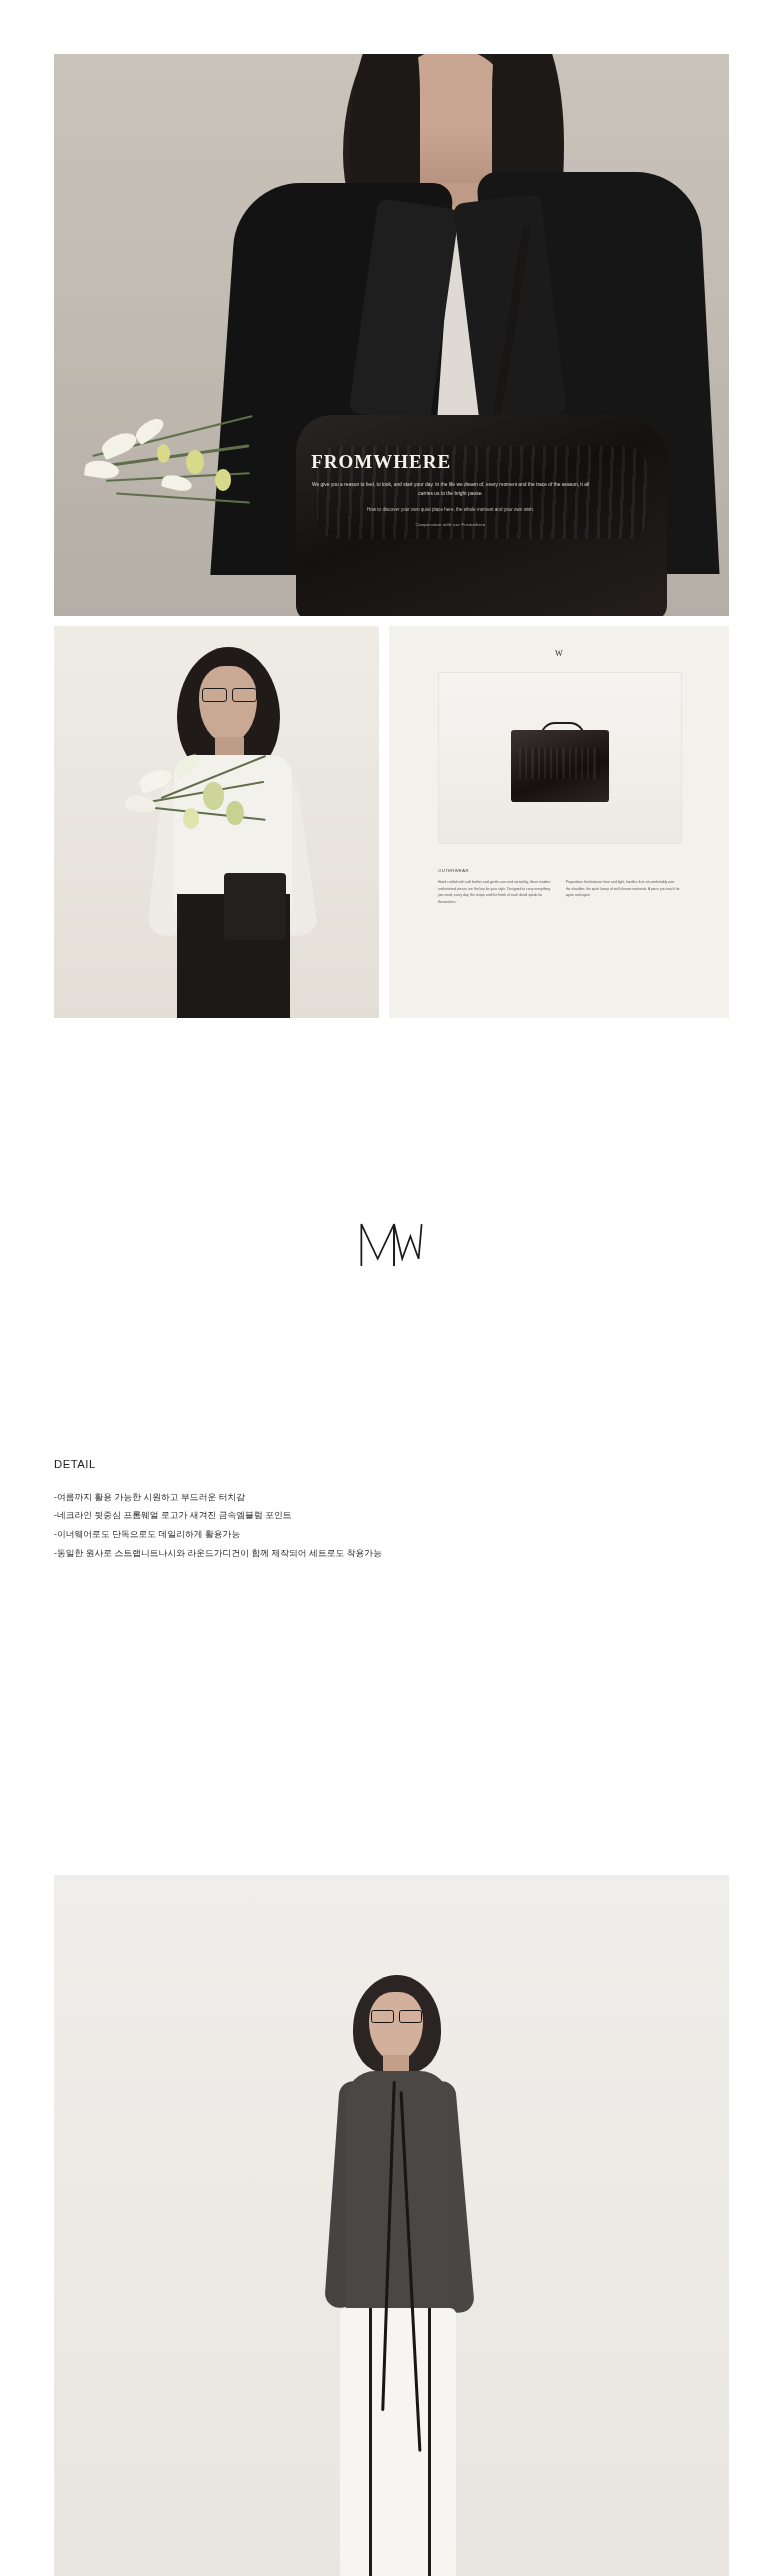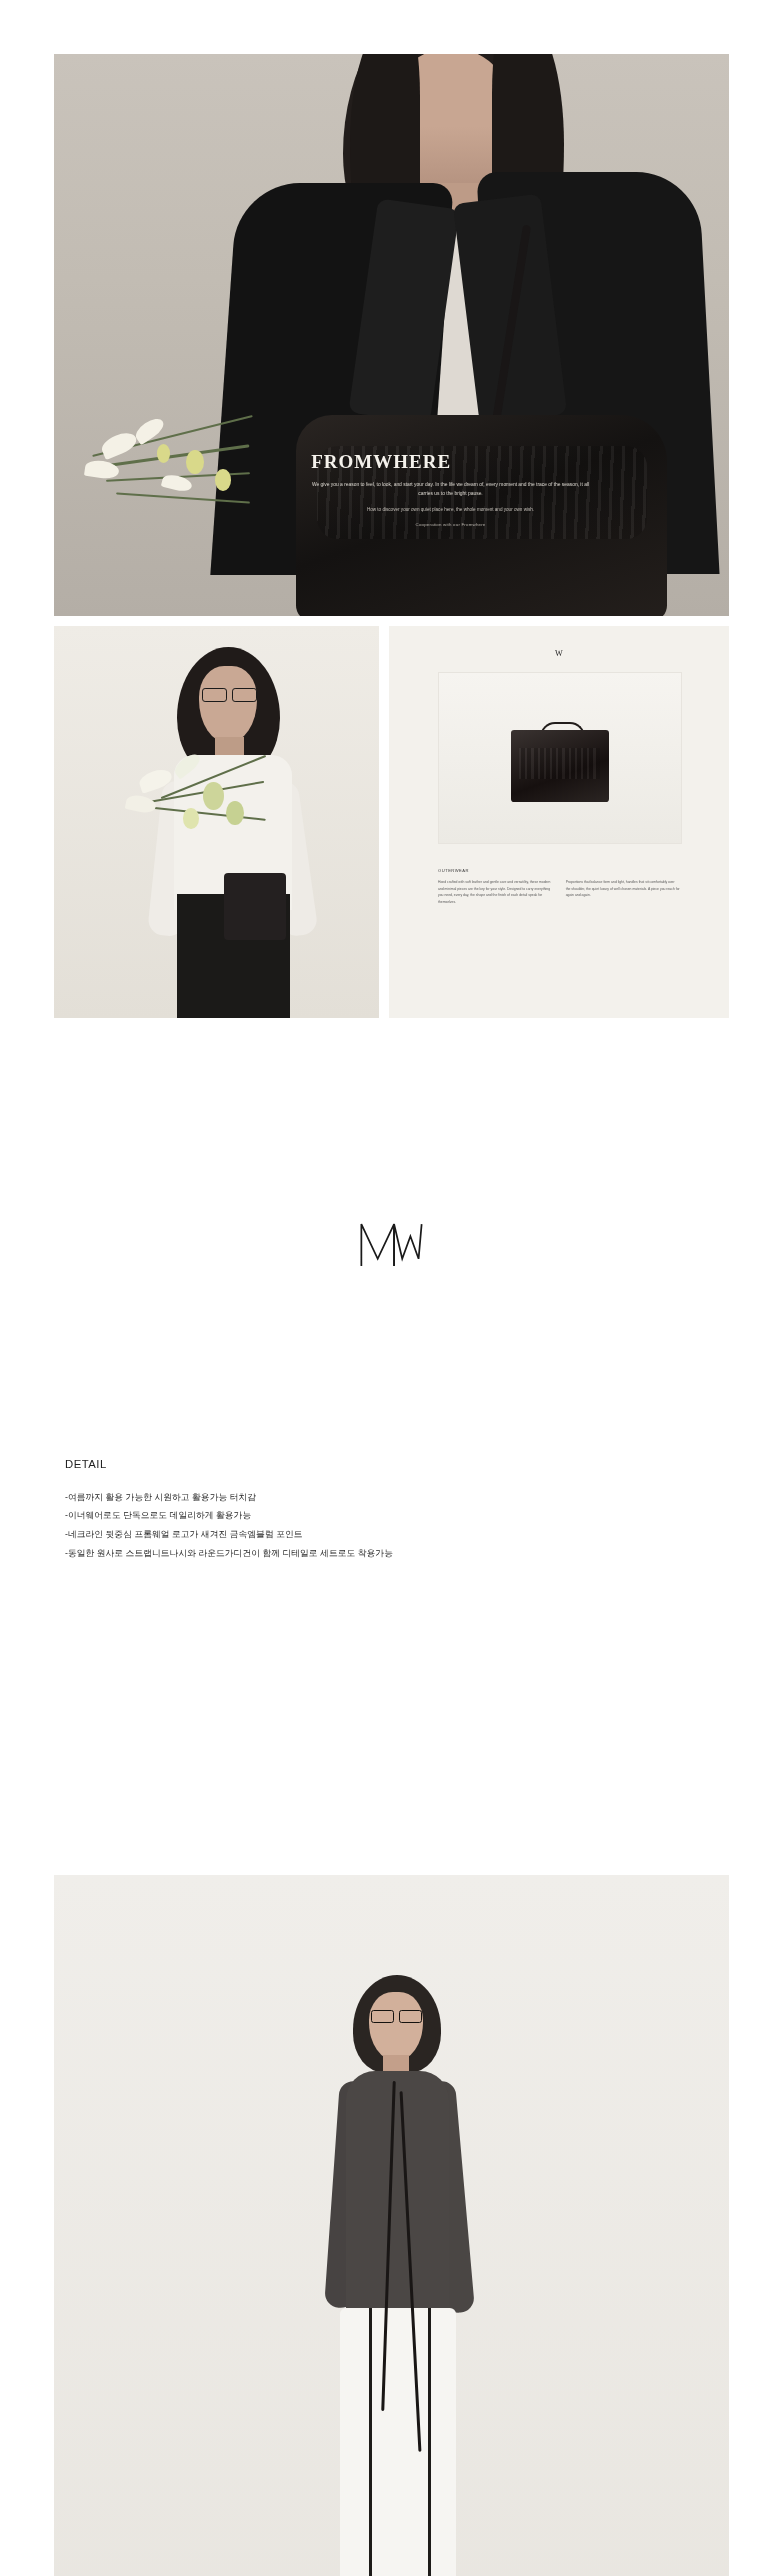--- a/index.html
+++ b/index.html
@@ -366,21 +366,20 @@
     text-align: center;
   }
   .brandmark svg { display: inline-block; }
 
   
   .detail {
     position: absolute;
     left: 54px;
     top: 1458px;
     width: 675px;
-    margin-left: 11px;
   }
   .detail-title {
     font-size: 11.3px;
     letter-spacing: 0.5px;
     color: #1f1f1f;
     margin: 0 0 17.5px 0;
     font-weight: 400;
   }
   .detail-list {
     margin: 0;
@@ -544,24 +543,24 @@
     <svg width="67" height="47" viewBox="0 0 130 92">
       <path d="M6 88 L6 6 L38 74 L70 6 L70 88" fill="none" stroke="#1a1a1a" stroke-width="3.4"></path>
       <path d="M70 6 L70 88" fill="none" stroke="#1a1a1a" stroke-width="3.4"></path>
       <path d="M70 6 L86 74 L102 30 L118 74 L124 6" fill="none" stroke="#1a1a1a" stroke-width="3.4"></path>
     </svg>
   </div>
 
   <section class="detail">
     <h2 class="detail-title">DETAIL</h2>
     <ul class="detail-list">
-      <li>-여름까지 활용 가능한 시원하고 활용가능 터치감</li>
+      <li>-여름까지 활용 가능한 시원하고 부드러운 터치감</li>
+      <li>-네크라인 뒷중심 프롬웨얼 로고가 새겨진 금속엠블럼 포인트</li>
       <li>-이너웨어로도 단독으로도 데일리하게 활용가능</li>
-      <li>-네크라인 뒷중심 프롬웨얼 로고가 새겨진 금속엠블럼 포인트</li>
-      <li>-동일한 원사로 스트랩니트나시와 라운드가디건이 함께 디테일로 세트로도 착용가능</li>
+      <li>-동일한 원사로 스트랩니트나시와 라운드가디건이 함께 제작되어 세트로도 착용가능</li>
     </ul>
   </section>
 
   <section class="look1">
     <div class="l1-bg"></div>
 
     <div class="l1-hair"></div>
     <div class="l1-face"></div>
     <div class="l1-glasses">
         <span></span>

